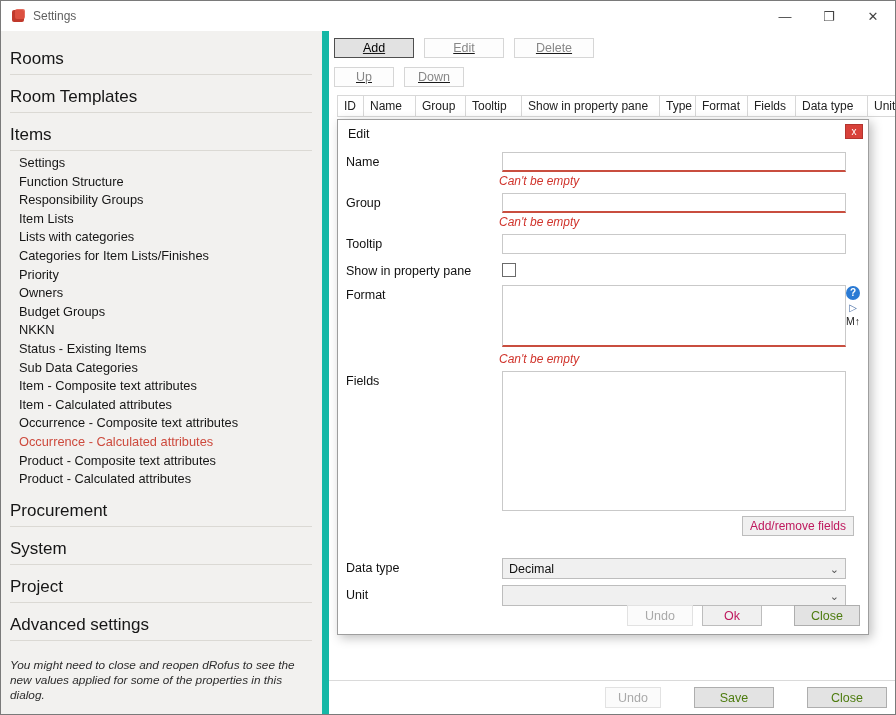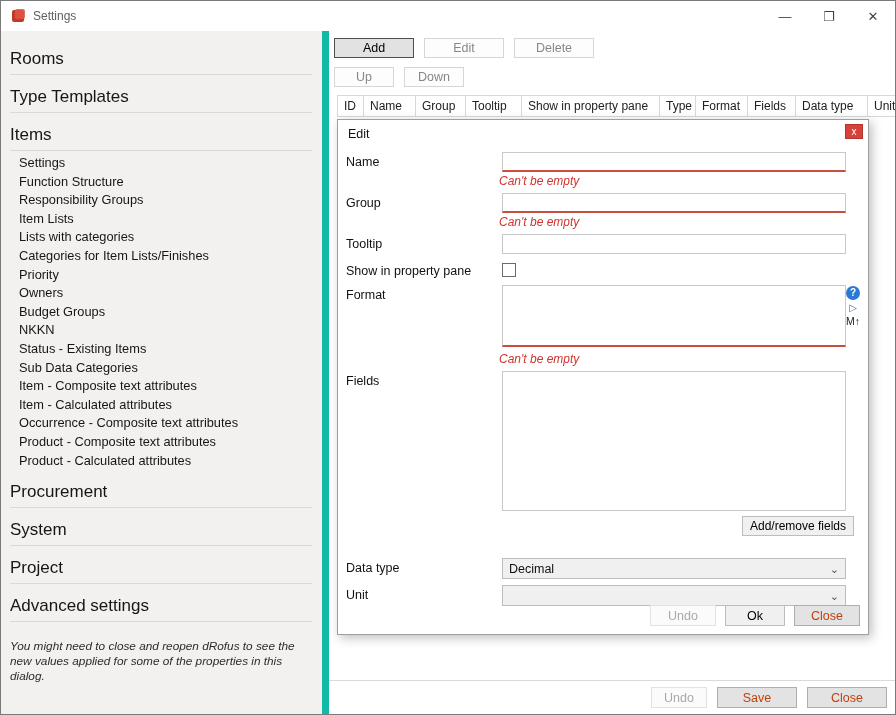--- a/index.html
+++ b/index.html
@@ -20,28 +20,28 @@
 
   
   .sidebar { width:328px; flex:0 0 328px; background:#f2f1ef; border-right:7px solid #14b8a6; padding:6px 0 0 9px; display:flex; flex-direction:column; overflow:hidden; }
   .side-header { font-size:17px; color:#161616; margin:12px 10px 3px 0; padding-bottom:5px; border-bottom:1px solid #dbd9d4; cursor:default; }
   .side-item { font-size:12.8px; line-height:18.6px; padding-left:9px; color:#161616; white-space:nowrap; cursor:default; }
   .side-item.selected { color:var(--accent,#cd4a3d); }
   .side-note { margin:14px 14px 0 0; font-size:11.8px; font-style:italic; color:#2c2c2c; line-height:15px; }
 
   
   .main { flex:1; position:relative; background:#fff; min-width:0; }
-  .toolbar-row { display:flex; gap:10px; padding-left:5px; }
+  .toolbar-row { display:flex; gap:10px; padding-left:5px;text-decoration:underline; }
   .toolbar-row.r1 { padding-top:7px; }
   .toolbar-row.r2 { padding-top:9px; }
 
   .btn { height:20px; display:inline-flex; align-items:center; justify-content:center; background:#fdfdfd; border:1px solid #d6d6d6; color:#878787; font-size:12.5px; cursor:default; }
   .btn.primary { background:#e2e2e2; border-color:#4f4f4f; color:#000; }
-  .btn.enabled { background:#e3e3e3; border-color:#aeaeae; color:#c2410c; }
-  .btn.soft { background:#f0f0f0; border-color:#bdbdbd; color:#000000; }
+  .btn.enabled { background:#e3e3e3; border-color:#aeaeae; color:#4d7c0f;margin-left:23px; }
+  .btn.soft { background:#f0f0f0; border-color:#bdbdbd; color:#be185d; }
   .btn.disabled { background:#fbfbfb; border-color:#e2e2e2; color:#a9a9a9; }
   .w80 { width:80px; } .w60 { width:60px; } .w66 { width:66px; } .w56 { width:56px; }
 
   
   .table-header { display:flex; margin:8px 0 0 8px; height:22px; border:1px solid #d8d8d8; border-right:none; background:#fff; overflow:hidden; }
   .th { border-right:1px solid #d8d8d8; font-size:12px; color:#222; padding:3px 0 0 6px; white-space:nowrap; overflow:hidden; flex-shrink:0; }
 
   
   .dialog { position:absolute; left:8px; top:88px; width:532px; height:516px; background:#fff; border:1px solid #9e9e9e; box-shadow:3px 3px 10px rgba(0,0,0,.25); z-index:5; }
   .dlg-titlebar { position:relative; height:28px; }
@@ -92,37 +92,38 @@
       <span class="win-btn">❐</span>
       <span class="win-btn">✕</span>
     </div>
   </div>
 
   <div class="body">
 
     <aside class="sidebar">
       <nav>
           <div class="side-header">Rooms</div>
-          <div class="side-header">Type Templates</div>
+          <div class="side-header">Room Templates</div>
           <div class="side-header">Items</div>
           <div class="side-item">Settings</div>
           <div class="side-item">Function Structure</div>
           <div class="side-item">Responsibility Groups</div>
           <div class="side-item">Item Lists</div>
           <div class="side-item">Lists with categories</div>
           <div class="side-item">Categories for Item Lists/Finishes</div>
           <div class="side-item">Priority</div>
           <div class="side-item">Owners</div>
           <div class="side-item">Budget Groups</div>
           <div class="side-item">NKKN</div>
           <div class="side-item">Status - Existing Items</div>
           <div class="side-item">Sub Data Categories</div>
           <div class="side-item">Item - Composite text attributes</div>
           <div class="side-item">Item - Calculated attributes</div>
           <div class="side-item">Occurrence - Composite text attributes</div>
+          <div class="side-item selected">Occurrence - Calculated attributes</div>
           <div class="side-item">Product - Composite text attributes</div>
           <div class="side-item">Product - Calculated attributes</div>
           <div class="side-header">Procurement</div>
           <div class="side-header">System</div>
           <div class="side-header">Project</div>
           <div class="side-header">Advanced settings</div>
         </nav>
       <div class="side-note">You might need to close and reopen dRofus to see the new values applied for some of the properties in this dialog.</div>
     </aside>
 

